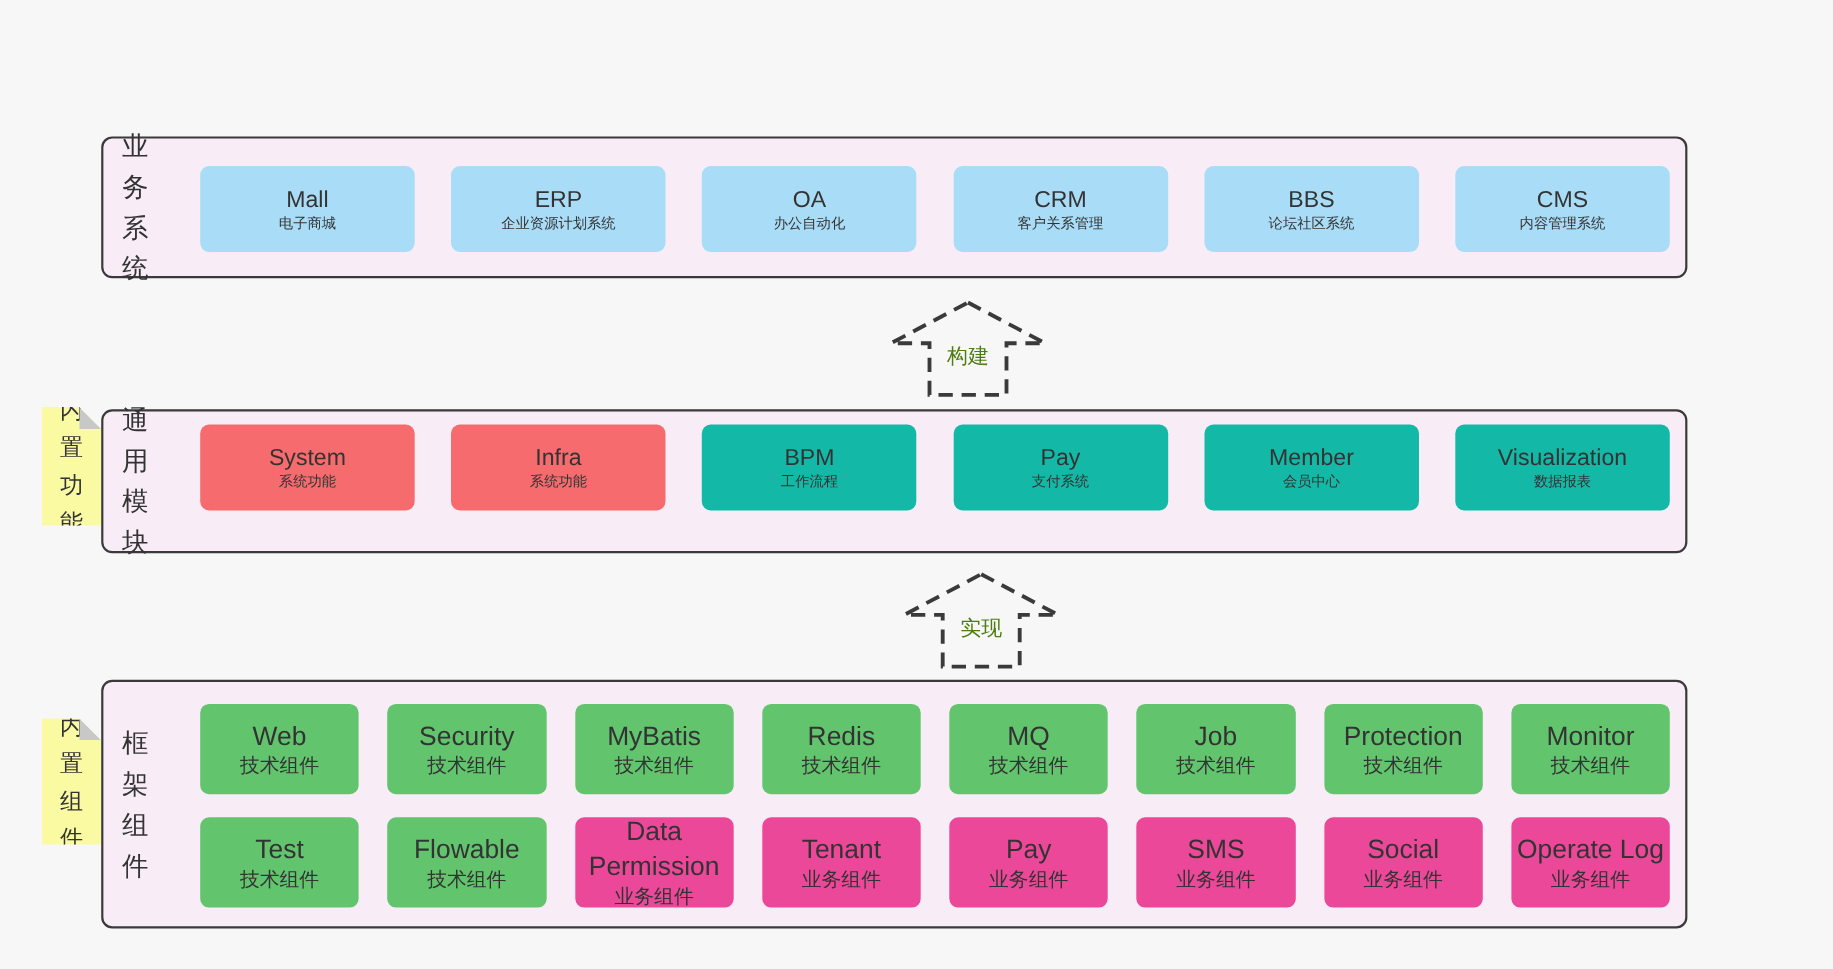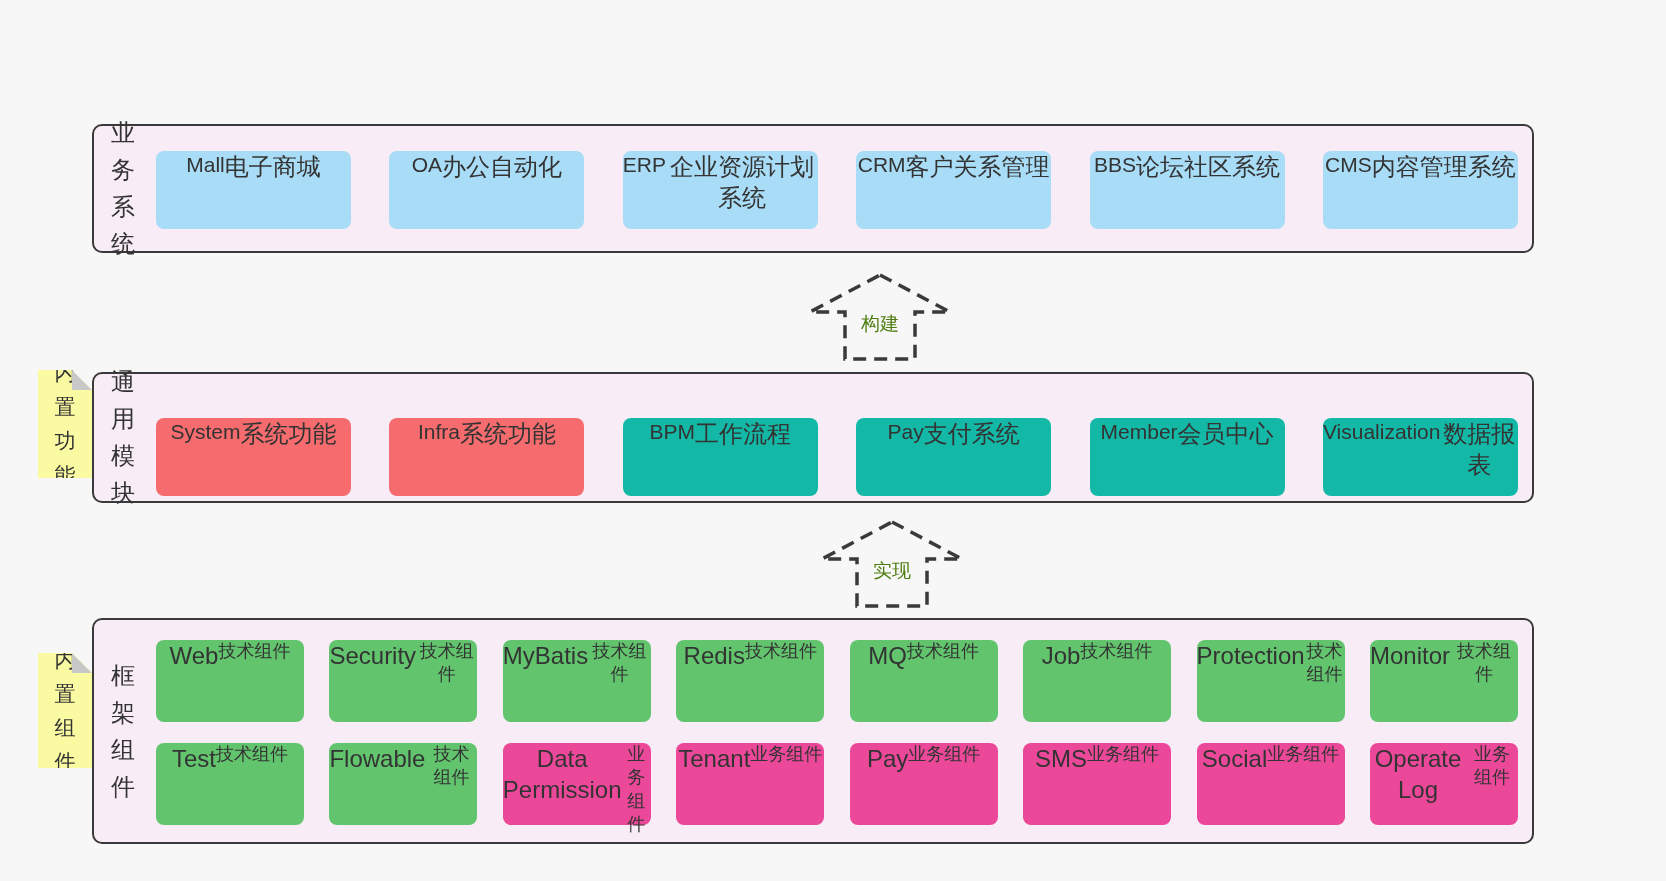--- a/index.html
+++ b/index.html
@@ -18,25 +18,25 @@
     position:absolute; left:0; top:0; bottom:0; width:58px;
     display:flex; flex-direction:column; justify-content:center; align-items:center;
     gap:5px; font-size:24px; color:#333;
   }
   .band-boxes {
     position:absolute; left:62px; right:14px;
     display:flex; justify-content:space-between;
   }
   .box {
     box-sizing:border-box; border-radius:8px;
-    display:flex; flex-direction:row; justify-content:center; align-items:flex-start;
-    text-align:center; line-height:1.3;
+    display:flex; flex-direction:column; justify-content:center; align-items:center;
+    text-align:center; line-height:1.3;margin-left:26px;
   }
   .box-title { font-size:21px; }
-  .box-sub   { font-size:24px; }
+  .box-sub   { font-size:13px; }
   .wide  { width:195px; height:78px; }
   .small { width:148px; height:82px; }
   .small .box-title { font-size:24px; }
   .small .box-sub   { font-size:18px; }
   .blue       { background:#a9dcf6; }
   .red        { background:#f56b6e; }
   .pink       { background:#14b8a6; }
   .green      { background:#62c56e; }
   .lightgreen { background:#ec4899; }
   
@@ -74,26 +74,26 @@
         <div>务</div>
         <div>系</div>
         <div>统</div>
       </div>
     <div class="band-boxes" style="top:25px;">
       <div class="box wide blue">
         <div class="box-title">Mall</div>
         <div class="box-sub">电子商城</div>
       </div>
       <div class="box wide blue">
+        <div class="box-title">ERP</div>
+        <div class="box-sub">企业资源计划系统</div>
+      </div>
+      <div class="box wide blue">
         <div class="box-title">OA</div>
         <div class="box-sub">办公自动化</div>
-      </div>
-      <div class="box wide blue">
-        <div class="box-title">ERP</div>
-        <div class="box-sub">企业资源计划系统</div>
       </div>
       <div class="box wide blue">
         <div class="box-title">CRM</div>
         <div class="box-sub">客户关系管理</div>
       </div>
       <div class="box wide blue">
         <div class="box-title">BBS</div>
         <div class="box-sub">论坛社区系统</div>
       </div>
       <div class="box wide blue">
@@ -119,21 +119,21 @@
         <div>能</div>
       </div>
   </div>
   <div class="band" style="top:372px; height:131px;">
     <div class="band-label">
         <div>通</div>
         <div>用</div>
         <div>模</div>
         <div>块</div>
       </div>
-    <div class="band-boxes" style="top:44px;">
+    <div class="band-boxes" style="top:12px;">
       <div class="box wide red">
         <div class="box-title">System</div>
         <div class="box-sub">系统功能</div>
       </div>
       <div class="box wide red">
         <div class="box-title">Infra</div>
         <div class="box-sub">系统功能</div>
       </div>
       <div class="box wide pink">
         <div class="box-title">BPM</div>

